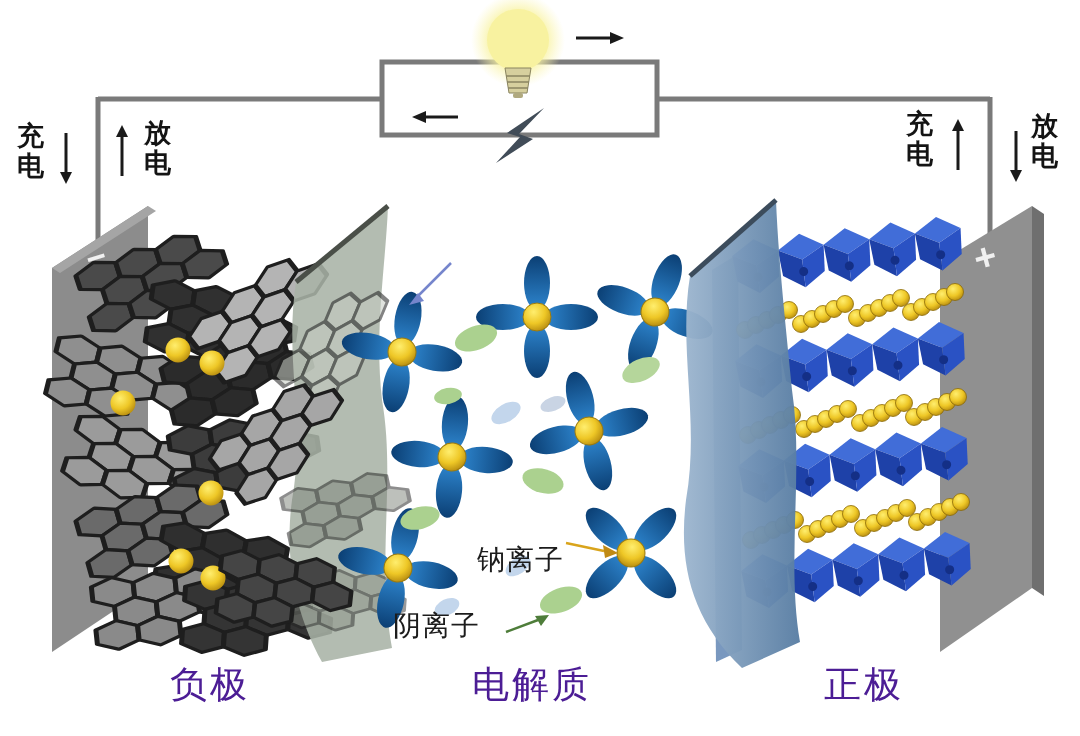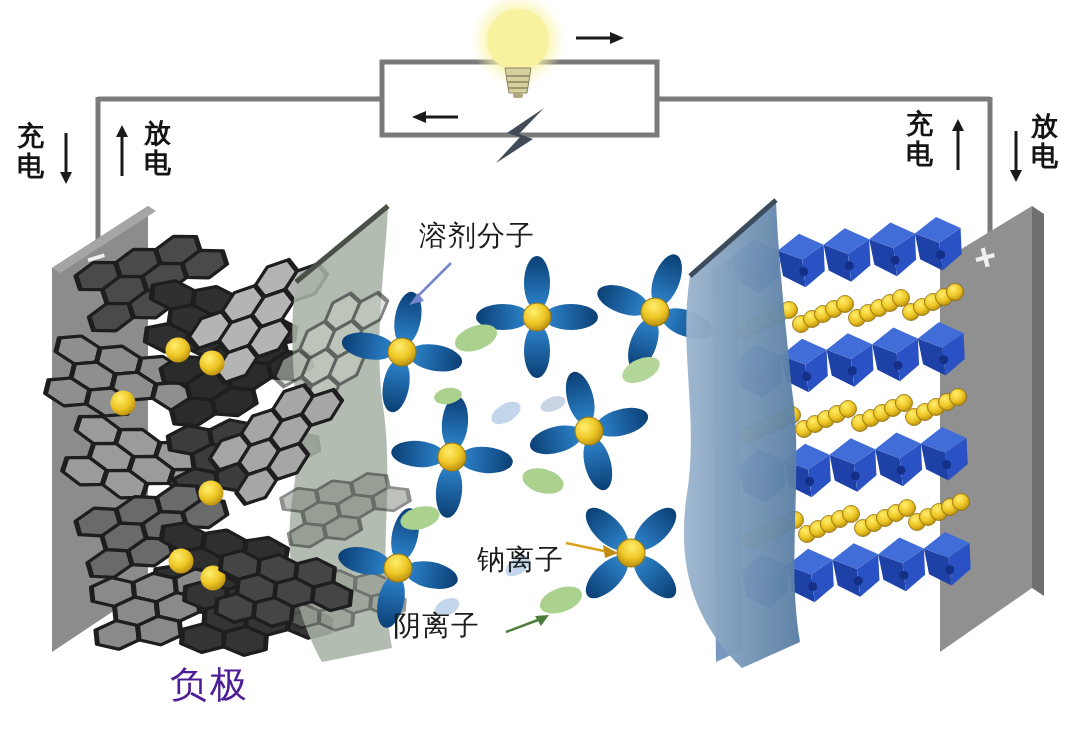--- a/index.html
+++ b/index.html
@@ -252,19 +252,20 @@
 <div class="lbl vlab" style="left:144px;top:118px;">放
 电</div>
 <div class="lbl vlab" style="left:906px;top:109px;">充
 电</div>
 <div class="lbl vlab" style="left:1031px;top:111px;">放
 电</div>
 
 <div class="lbl sign" id="minus-sign" style="left:86px;top:238px;">−</div>
 <div class="lbl sign" id="plus-sign" style="left:974px;top:236px;">+</div>
 
-<div class="lbl ann" style="left:419px;top:220px;">溶剂分子</div>
 <div class="lbl ann" style="left:477px;top:512px;margin-top:32px;">钠离子</div>
 <div class="lbl ann" style="left:393px;top:610px;">阴离子</div>
 
 <div class="lbl big" style="left:170px;top:664px;">负极</div>
+<div class="lbl big" style="left:472px;top:664px;">电解质</div>
+<div class="lbl big" style="left:824px;top:664px;">正极</div>
 
 </div>
 
 </body></html>

